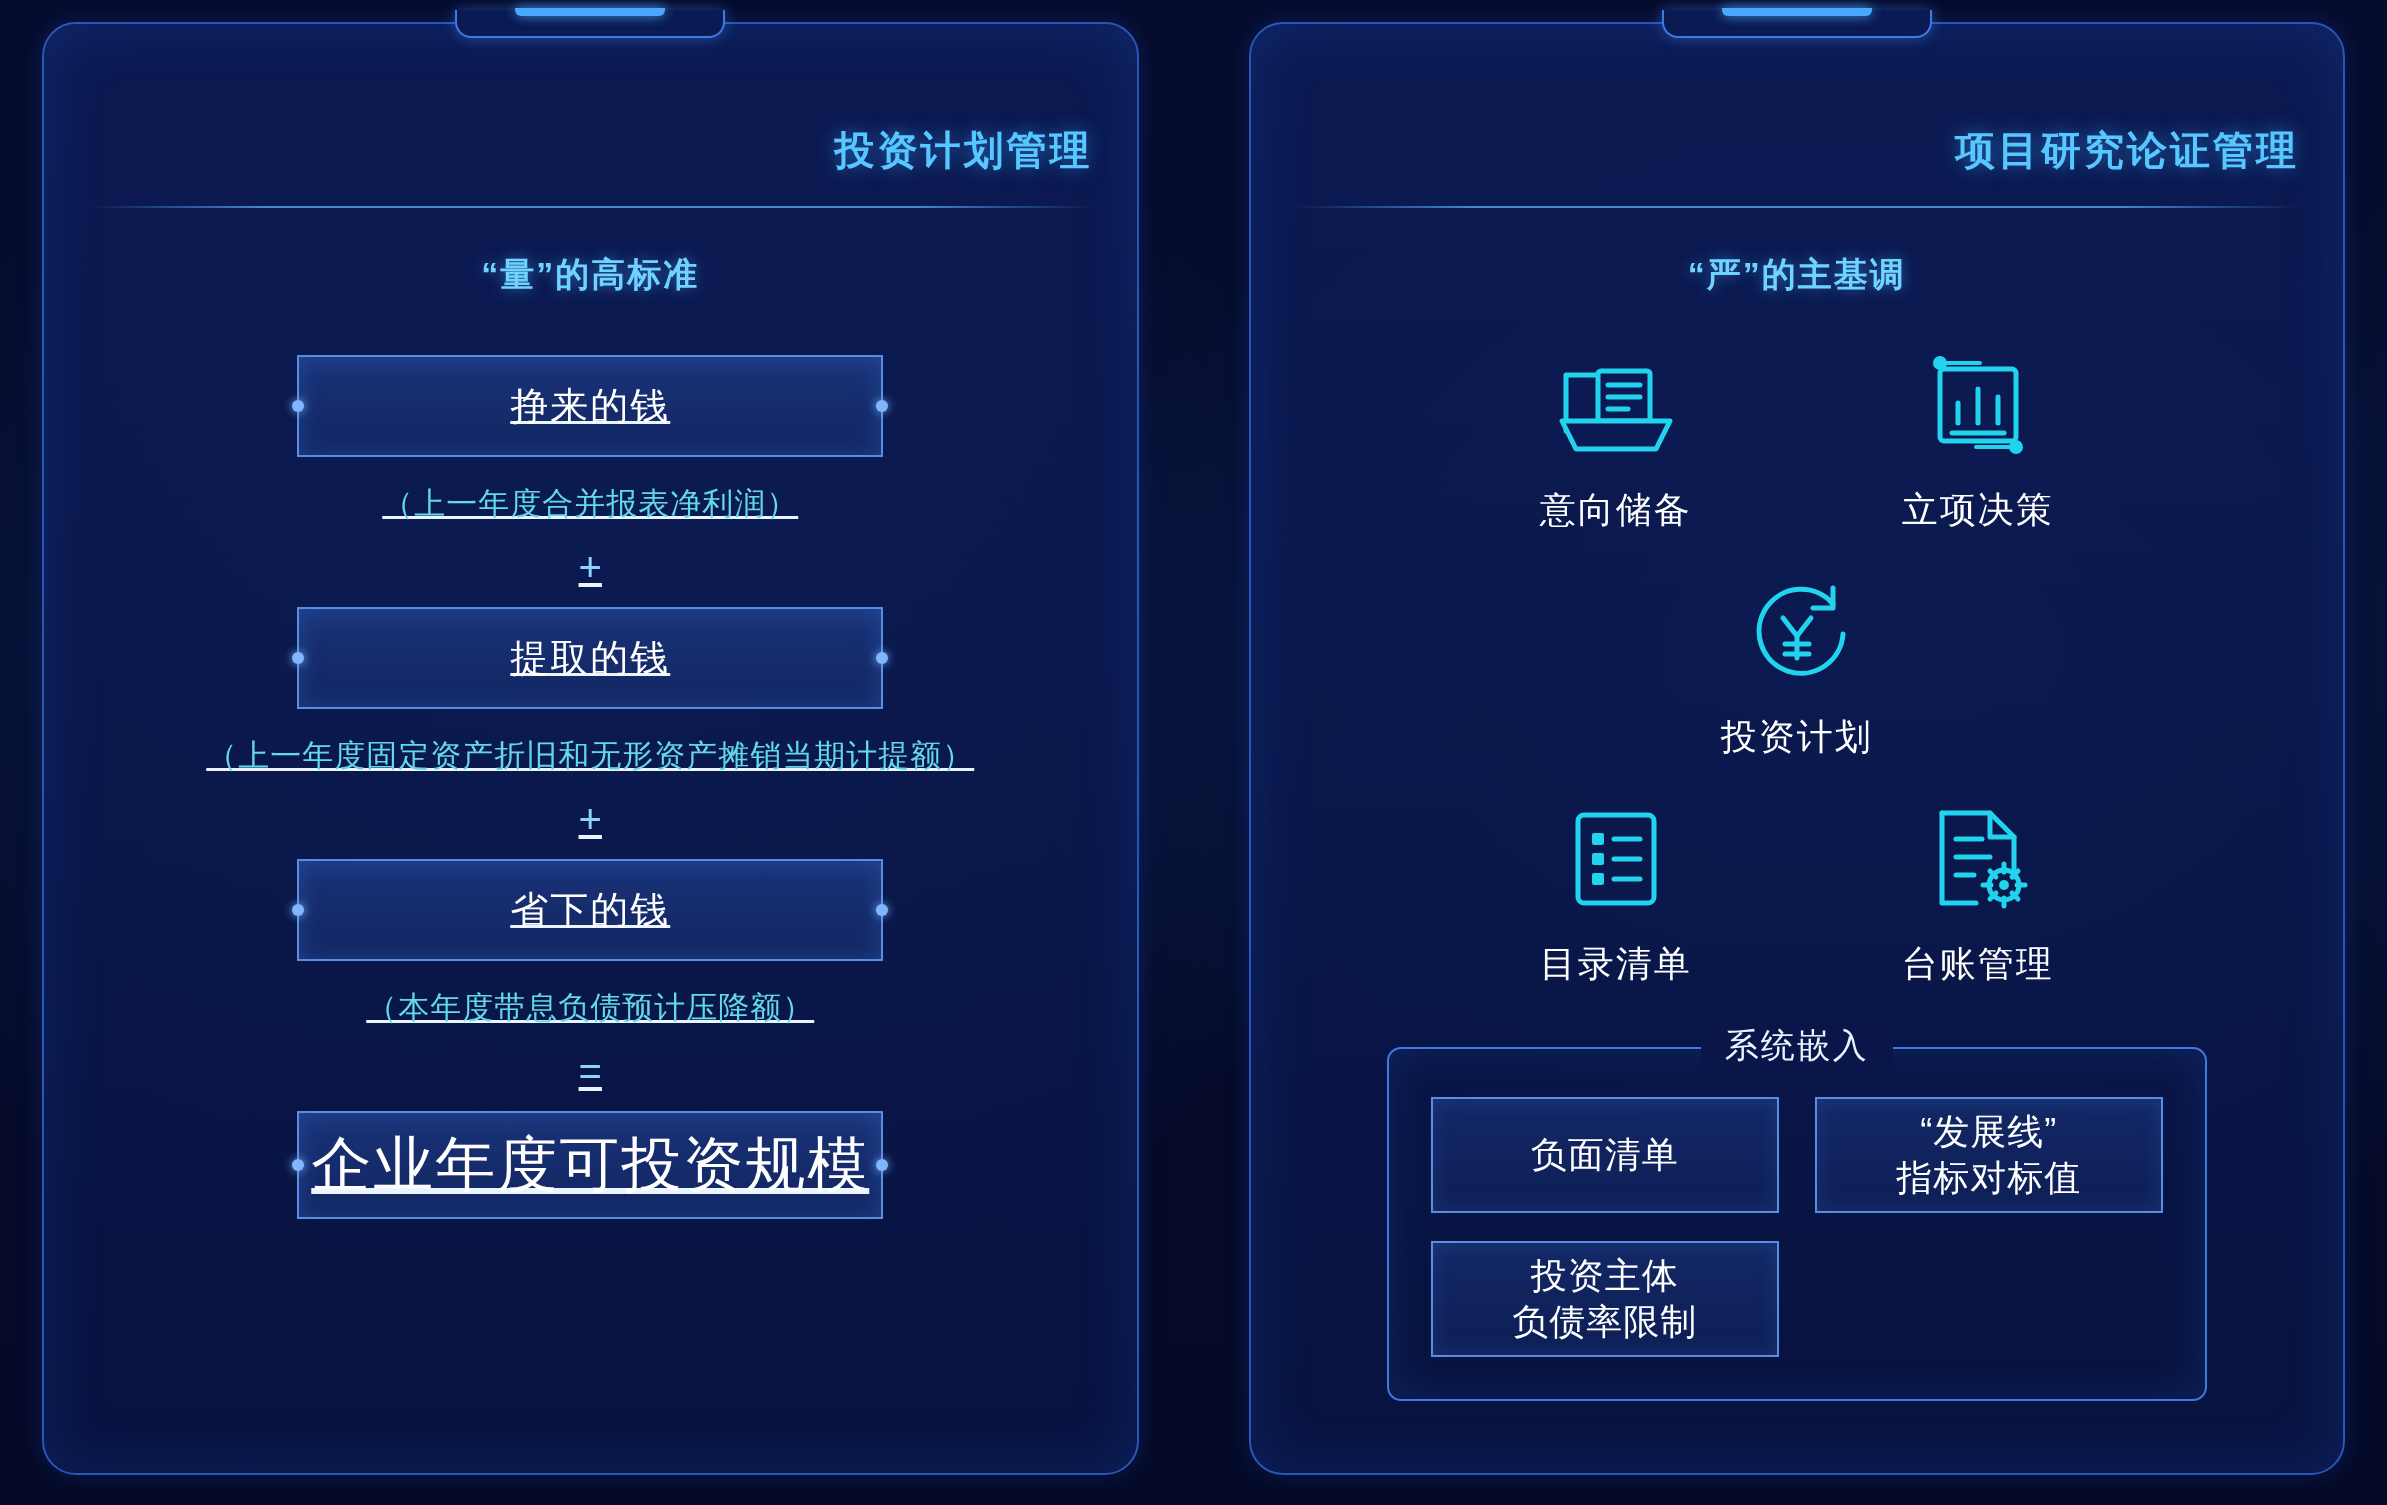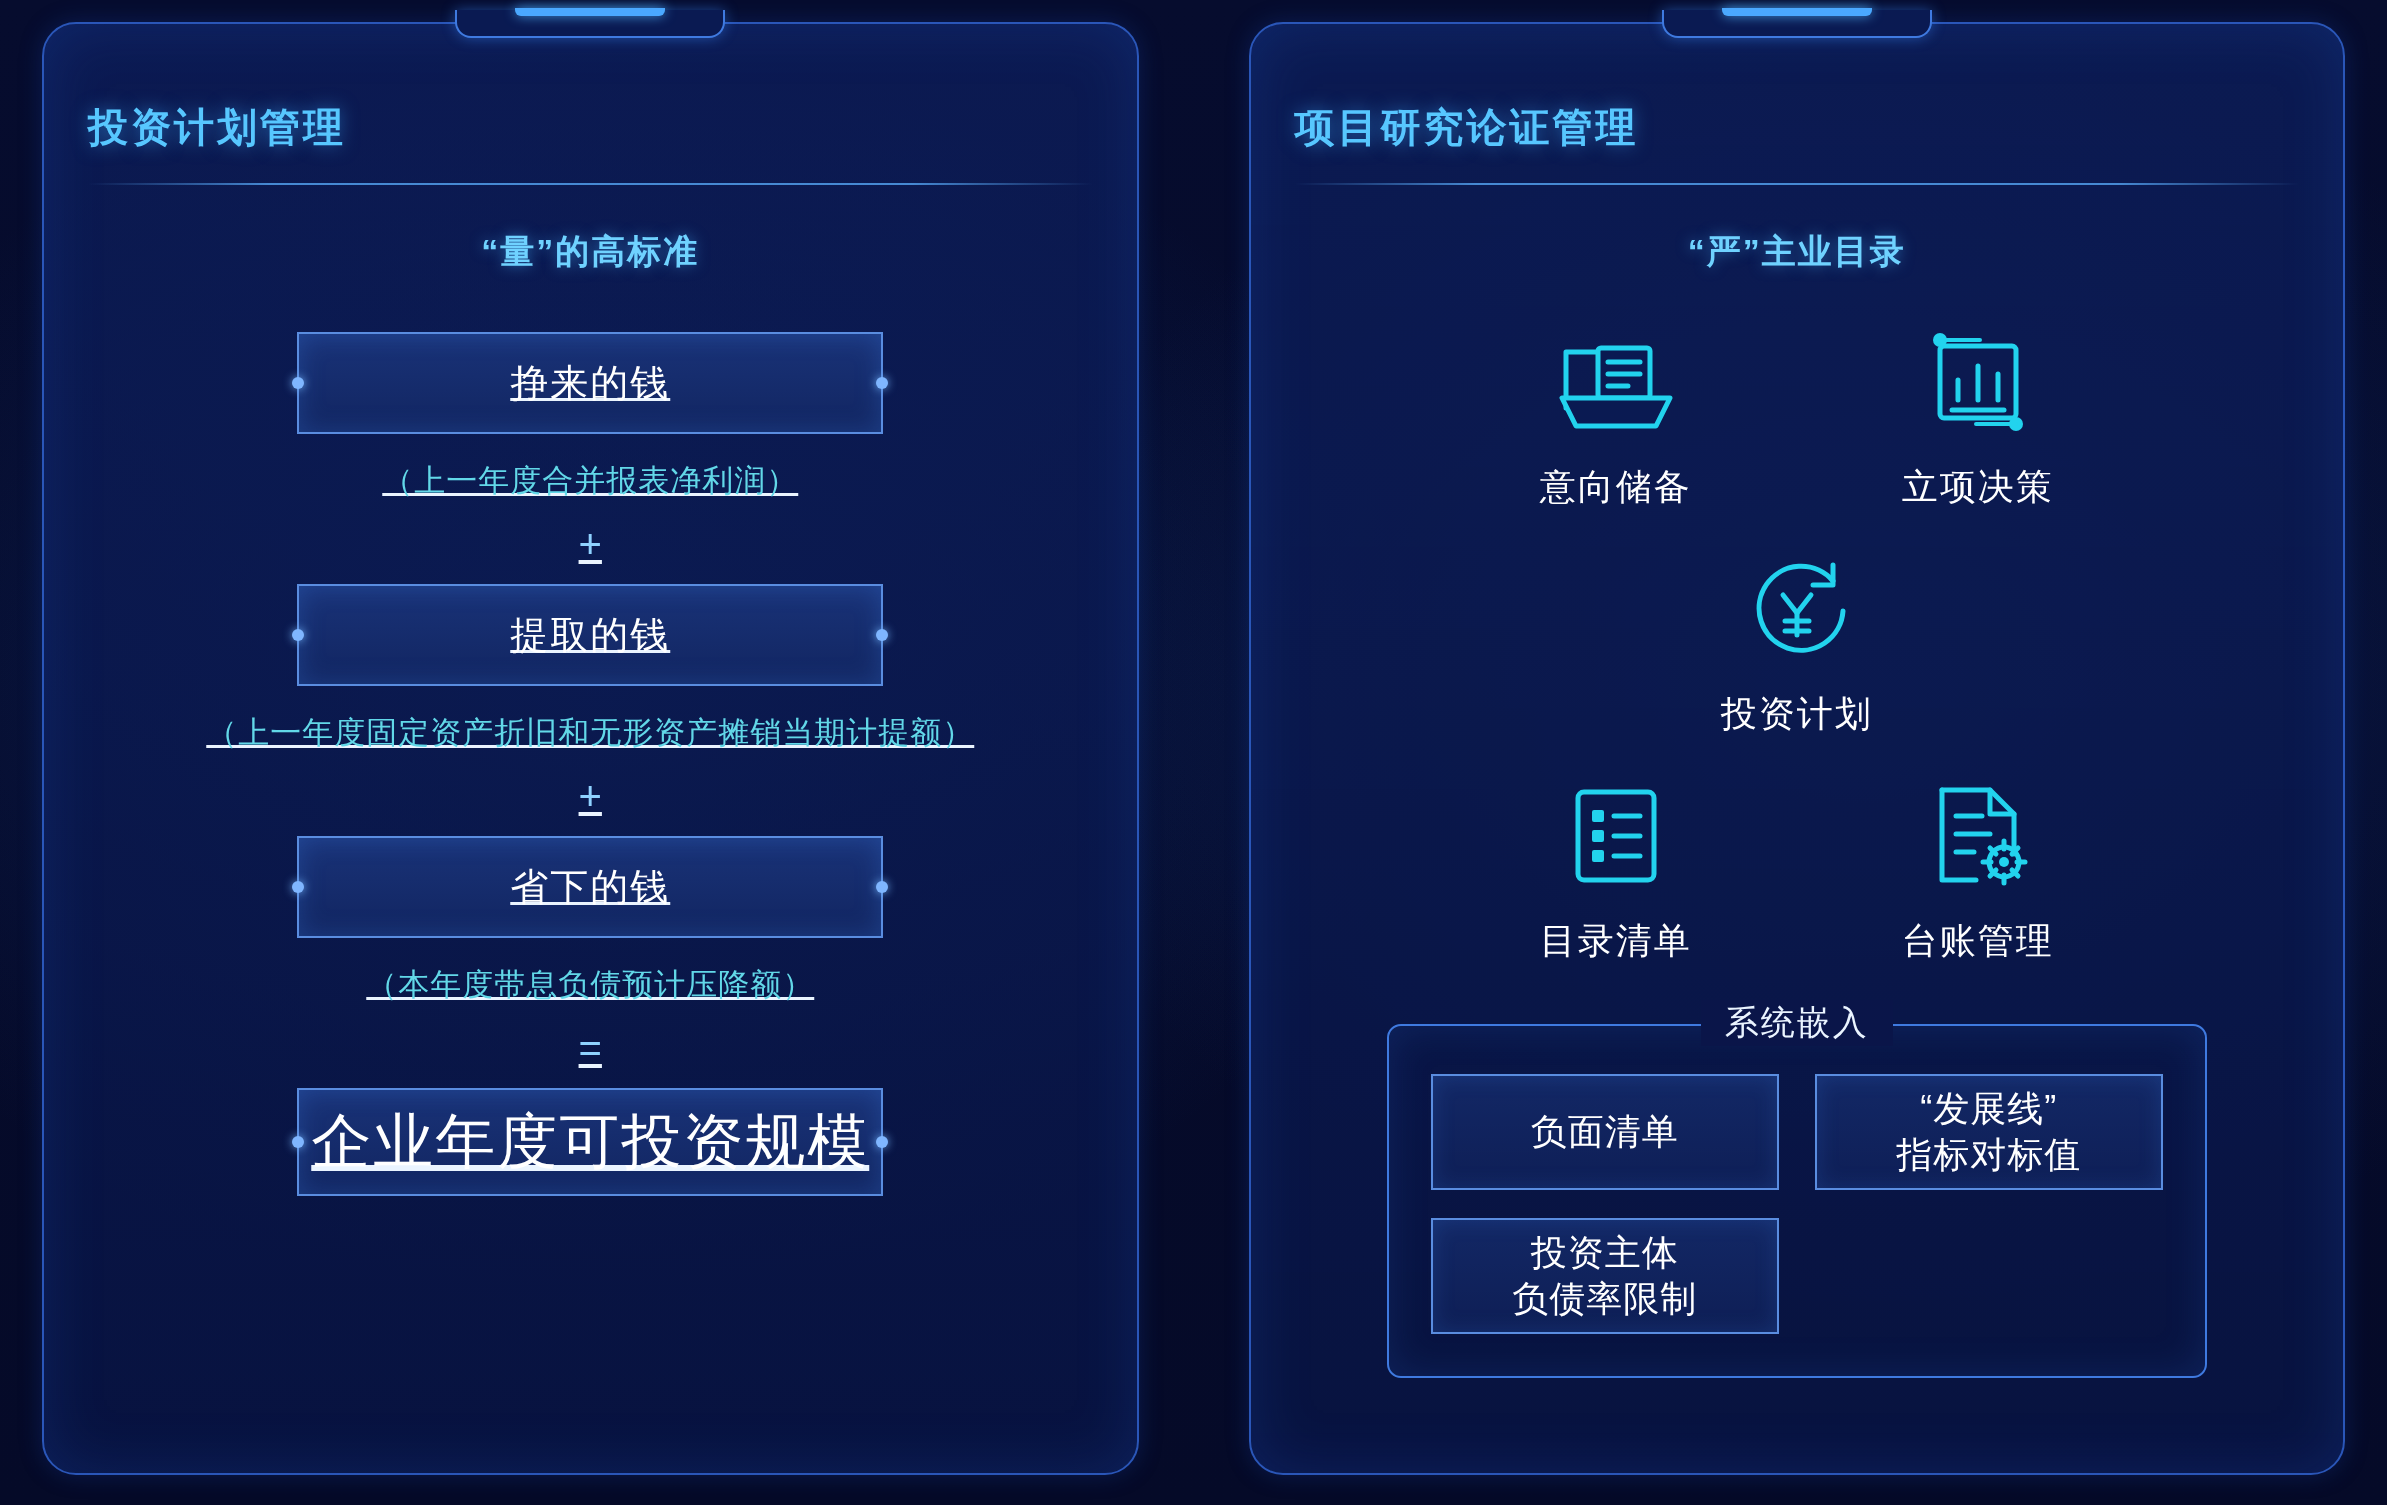--- a/index.html
+++ b/index.html
@@ -63,26 +63,26 @@
     top: -2px;
     left: 50%;
     transform: translateX(-50%);
     width: 150px;
     height: 8px;
     background: #4aa8ff;
     border-radius: 0 0 6px 6px;
     box-shadow: 0 0 12px rgba(80,180,255,0.85);
   }
   .panel-title {
-    text-align: left;
+    text-align: right;
     font-size: 40px;
     font-weight: bold;
     color: #57c7ff;
     letter-spacing: 3px;
-    margin-top: 76px;
+    margin-top: 99px;
     text-shadow: 0 0 18px rgba(60,170,255,0.55);
   }
   .title-rule {
     margin: 28px auto 0 auto;
     height: 2px;
     width: 100%;
     background: linear-gradient(90deg, rgba(70,150,255,0) 0%, rgba(90,175,255,0.75) 18%, rgba(90,175,255,0.75) 82%, rgba(70,150,255,0) 100%);
   }
   .sub-title {
     text-align: center;
@@ -259,21 +259,21 @@
 
       <div class="chip big">企业年度可投资规模</div>
     </div>
   </section>
 
   <section class="panel">
     <div class="panel-notch"></div>
 
     <h1 class="panel-title">项目研究论证管理</h1>
     <div class="title-rule"></div>
-    <h2 class="sub-title">“严”主业目录</h2>
+    <h2 class="sub-title">“严”的主基调</h2>
 
     <div class="icon-grid">
 
       <div class="icon-cell">
         <div class="icon-box">
           <svg width="120" height="112" viewBox="0 0 120 112" fill="none" stroke="#22d3ee" stroke-width="5" stroke-linecap="round" stroke-linejoin="round">
             <path d="M10 26 h36 l10 12 h30 v44 h-76 z"></path>
             <rect x="42" y="22" width="52" height="50" rx="3" fill="#0a1a52"></rect>
             <path d="M52 36 h32 M52 48 h32 M52 60 h20"></path>
             <path d="M6 72 h108 l-14 28 h-80 z" fill="#0a1a52"></path>

